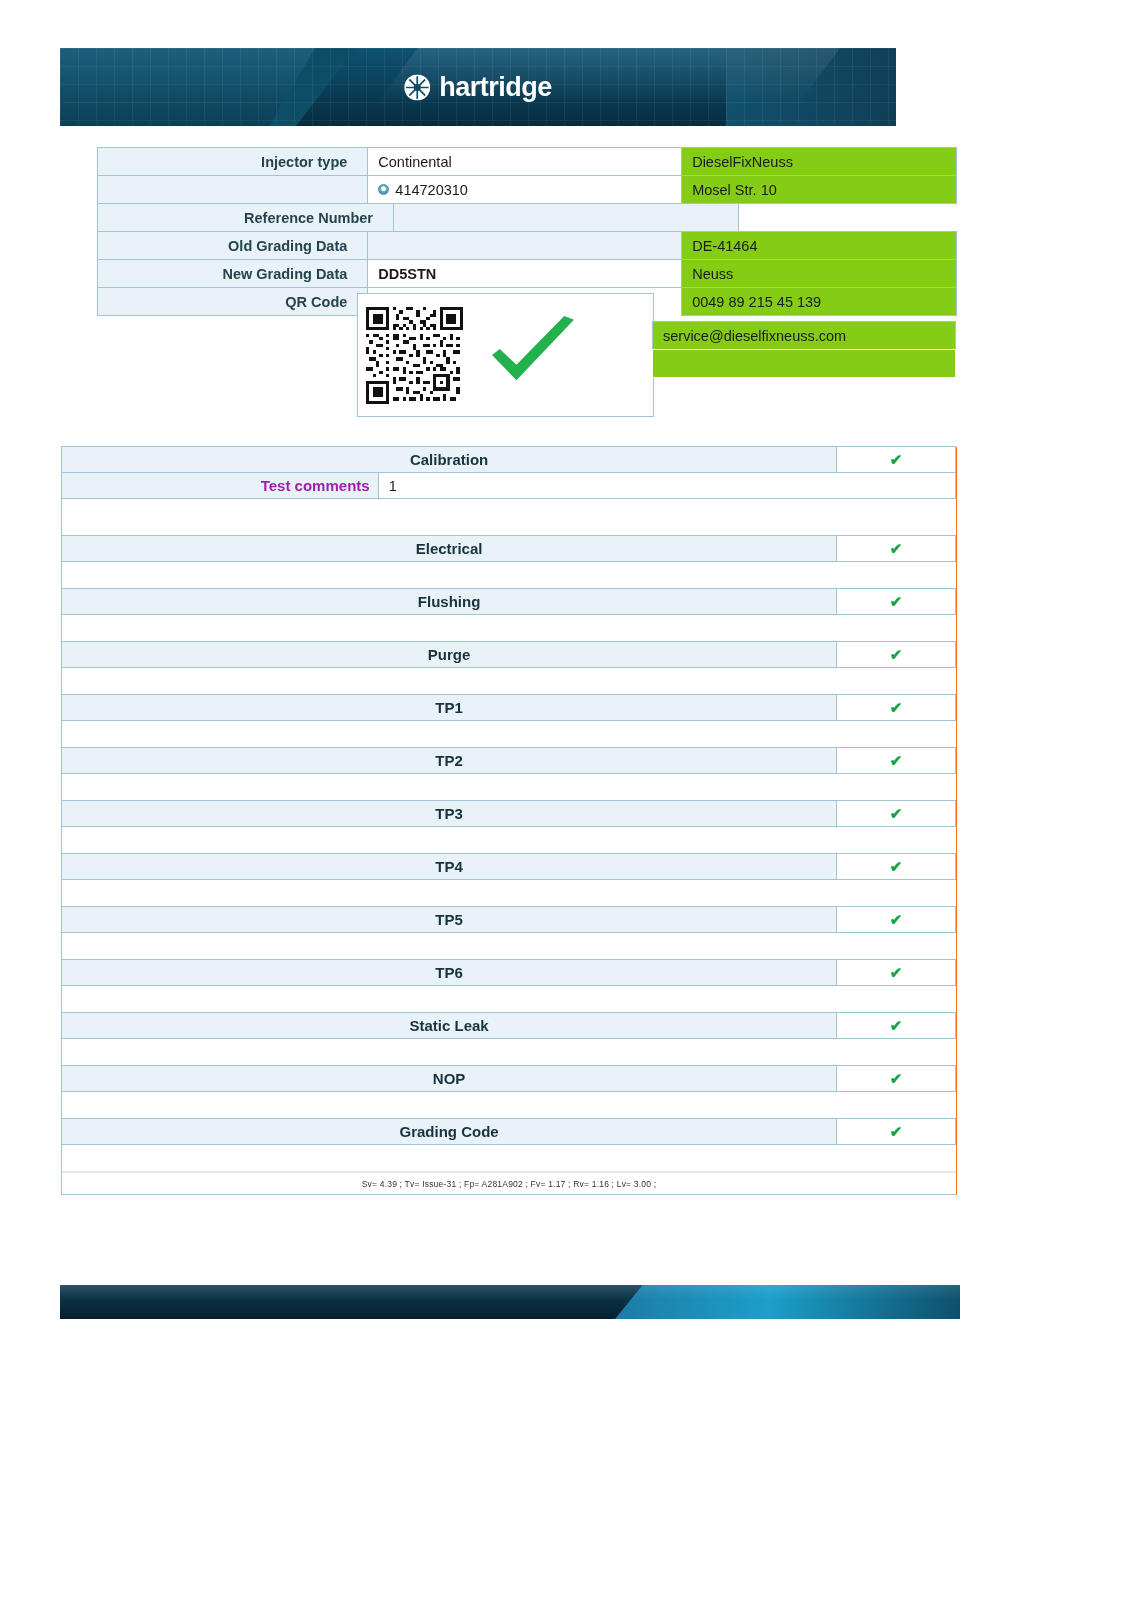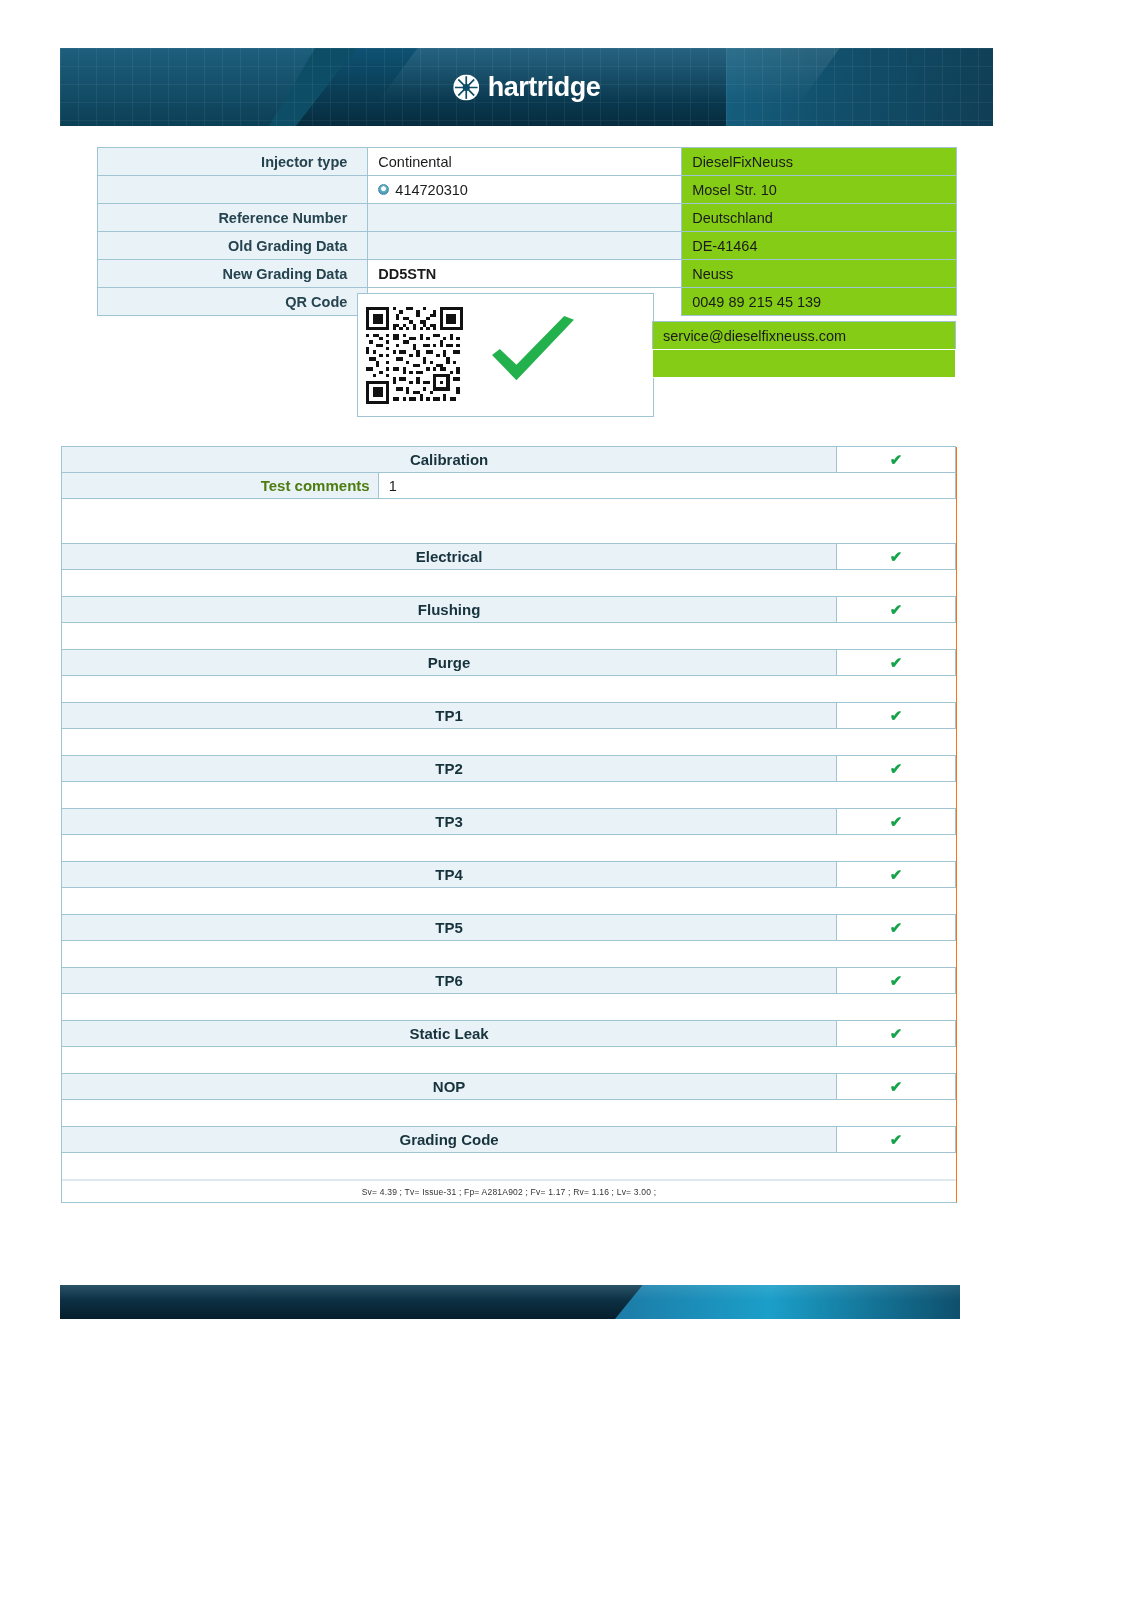--- a/index.html
+++ b/index.html
@@ -13,21 +13,21 @@
     width: 1131px;
     height: 1600px;
     background: #ffffff;
     overflow: hidden;
   }
 
   
   .banner {
     position: absolute;
     left: 60px; top: 48px;
-    width: 933px; height: 78px;
+    width: 836px; height: 78px;
     background: #0d4d66;
     overflow: hidden;
   }
   .banner-grid {
     position: absolute; inset: 0;
     background-image:
       repeating-linear-gradient(to right, rgba(255,255,255,0.06) 0 1px, transparent 1px 18px),
       repeating-linear-gradient(to bottom, rgba(255,255,255,0.05) 0 1px, transparent 1px 18px);
   }
   .banner-dark-left {
@@ -179,24 +179,24 @@
   }
   .t-gap { height: 27px; background: #ffffff; width: 100%; }
   .t-gap-row { display: flex; }
   .t-gap-row .t-gap { border-bottom: 1px solid #dfeaf0; }
 
   .comment-row { display: flex; }
   .c-label {
     width: 318px; height: 27px;
     background: #e9f2f7;
     border: 1px solid #9fc4d4;
-    margin: -1px 0 18px -1px;
+    margin: -1px 0 10px -1px;
     display: flex; align-items: center; justify-content: flex-end;
     padding-right: 8px;
-    font-size: 15px; font-weight: bold; color: #4d7c0f;
+    font-size: 15px; font-weight: bold; color: #a21caf;
   }
   .c-value {
     width: 579px; height: 27px;
     background: #ffffff;
     border: 1px solid #9fc4d4;
     margin: -1px 0 0 -1px;
     display: flex; align-items: center;
     padding-left: 10px; font-size: 14.5px; color: #1b1b1b;
   }
 
@@ -254,21 +254,20 @@
           <span class="radio"></span>
           <span>414720310</span>
         </span>
       </div>
       <div class="cellR">Mosel Str. 10</div>
     </div>
 
     <div class="info-row">
       <div class="cellL">Reference Number</div>
       <div class="cellM blank"></div>
-      <div class="cellR">Deutschland</div>
     </div>
 
     <div class="info-row">
       <div class="cellL">Old Grading Data</div>
       <div class="cellM blank"></div>
       <div class="cellR">DE-41464</div>
     </div>
 
     <div class="info-row">
       <div class="cellL">New Grading Data</div>

